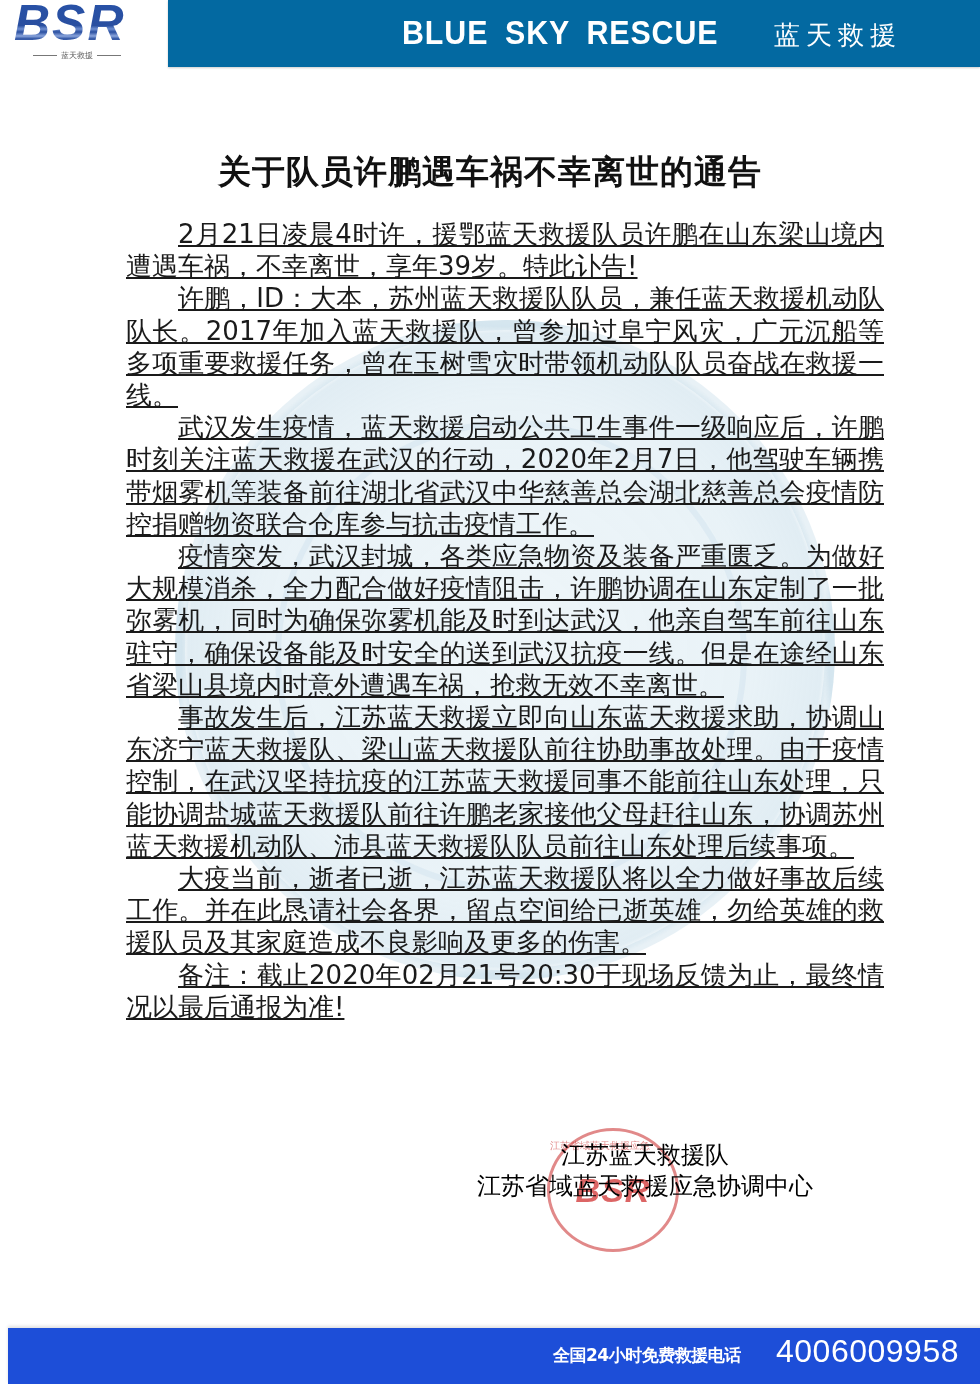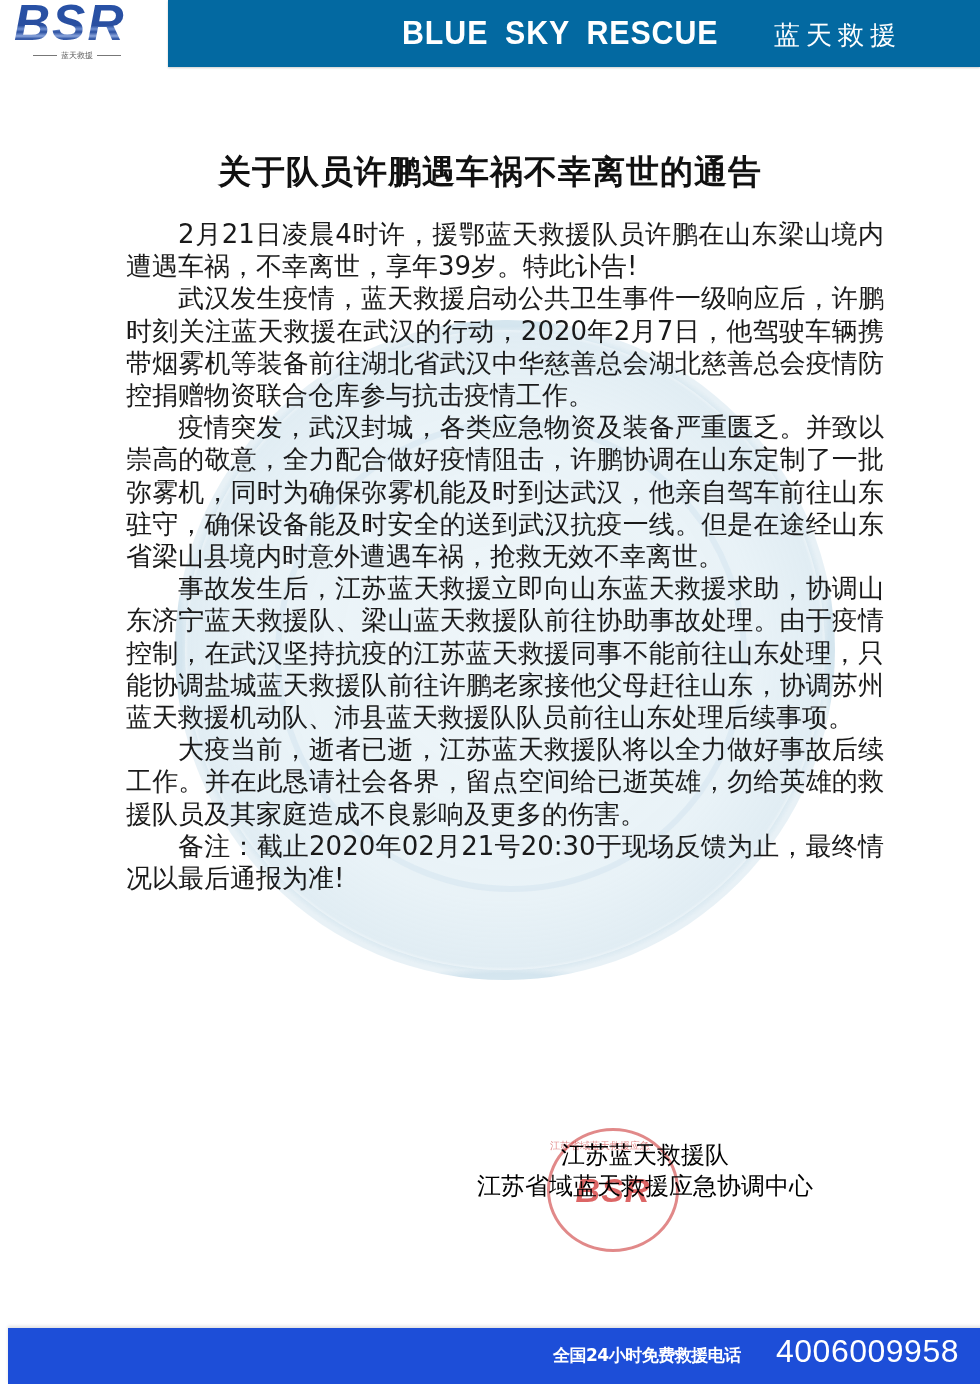--- a/index.html
+++ b/index.html
@@ -56,21 +56,21 @@
     }
     
     .title {
       position: absolute; left: 0; top: 150px; width: 980px; text-align: center;
       font-weight: bold; font-size: 33px; letter-spacing: 1px; color: #111;
     }
     
     .body-text {
       position: absolute; left: 126px; top: 218px; width: 758px;
       font-size: 26px; line-height: 32.2px; color: #1a1a1a;
-      text-align: justify; text-justify: inter-character;
+      text-align: justify; text-justify: inter-character; text-decoration: underline;
     }
     .body-text p { margin: 0; text-indent: 2em; }
     
     .signature {
       position: absolute; left: 440px; top: 1140px; width: 410px; text-align: center;
       font-size: 24px; line-height: 31px; color: #000000; z-index: 3;
     }
     .stamp {
       position: absolute; left: 547px; top: 1128px; width: 132px; height: 124px;
       border-radius: 50%; border: 3px solid rgba(200,40,40,0.55);
@@ -116,22 +116,23 @@
 </div>
 
 <div class="watermark">
   <div class="watermark-inner"></div>
 </div>
 
 <div class="title">关于队员许鹏遇车祸不幸离世的通告</div>
 
 <div class="body-text">
   <p>2月21日凌晨4时许，援鄂蓝天救援队员许鹏在山东梁山境内遭遇车祸，不幸离世，享年39岁。特此讣告!</p>
+  <p>许鹏，ID：大本，苏州蓝天救援队队员，兼任蓝天救援机动队队长。2017年加入蓝天救援队，曾参加过阜宁风灾，广元沉船等多项重要救援任务，曾在玉树雪灾时带领机动队队员奋战在救援一线。</p>
   <p>武汉发生疫情，蓝天救援启动公共卫生事件一级响应后，许鹏时刻关注蓝天救援在武汉的行动，2020年2月7日，他驾驶车辆携带烟雾机等装备前往湖北省武汉中华慈善总会湖北慈善总会疫情防控捐赠物资联合仓库参与抗击疫情工作。</p>
-  <p>疫情突发，武汉封城，各类应急物资及装备严重匮乏。并致以崇高的敬意，全力配合做好疫情阻击，许鹏协调在山东定制了一批弥雾机，同时为确保弥雾机能及时到达武汉，他亲自驾车前往山东驻守，确保设备能及时安全的送到武汉抗疫一线。但是在途经山东省梁山县境内时意外遭遇车祸，抢救无效不幸离世。</p>
+  <p>疫情突发，武汉封城，各类应急物资及装备严重匮乏。为做好大规模消杀，全力配合做好疫情阻击，许鹏协调在山东定制了一批弥雾机，同时为确保弥雾机能及时到达武汉，他亲自驾车前往山东驻守，确保设备能及时安全的送到武汉抗疫一线。但是在途经山东省梁山县境内时意外遭遇车祸，抢救无效不幸离世。</p>
   <p>事故发生后，江苏蓝天救援立即向山东蓝天救援求助，协调山东济宁蓝天救援队、梁山蓝天救援队前往协助事故处理。由于疫情控制，在武汉坚持抗疫的江苏蓝天救援同事不能前往山东处理，只能协调盐城蓝天救援队前往许鹏老家接他父母赶往山东，协调苏州蓝天救援机动队、沛县蓝天救援队队员前往山东处理后续事项。</p>
   <p>大疫当前，逝者已逝，江苏蓝天救援队将以全力做好事故后续工作。并在此恳请社会各界，留点空间给已逝英雄，勿给英雄的救援队员及其家庭造成不良影响及更多的伤害。</p>
   <p>备注：截止2020年02月21号20:30于现场反馈为止，最终情况以最后通报为准!</p>
 </div>
 
 <div class="stamp">
   <div class="stamp-ring">江苏省域蓝天救援应急</div>
   <div class="stamp-mark">BSR</div>
 </div>
 

